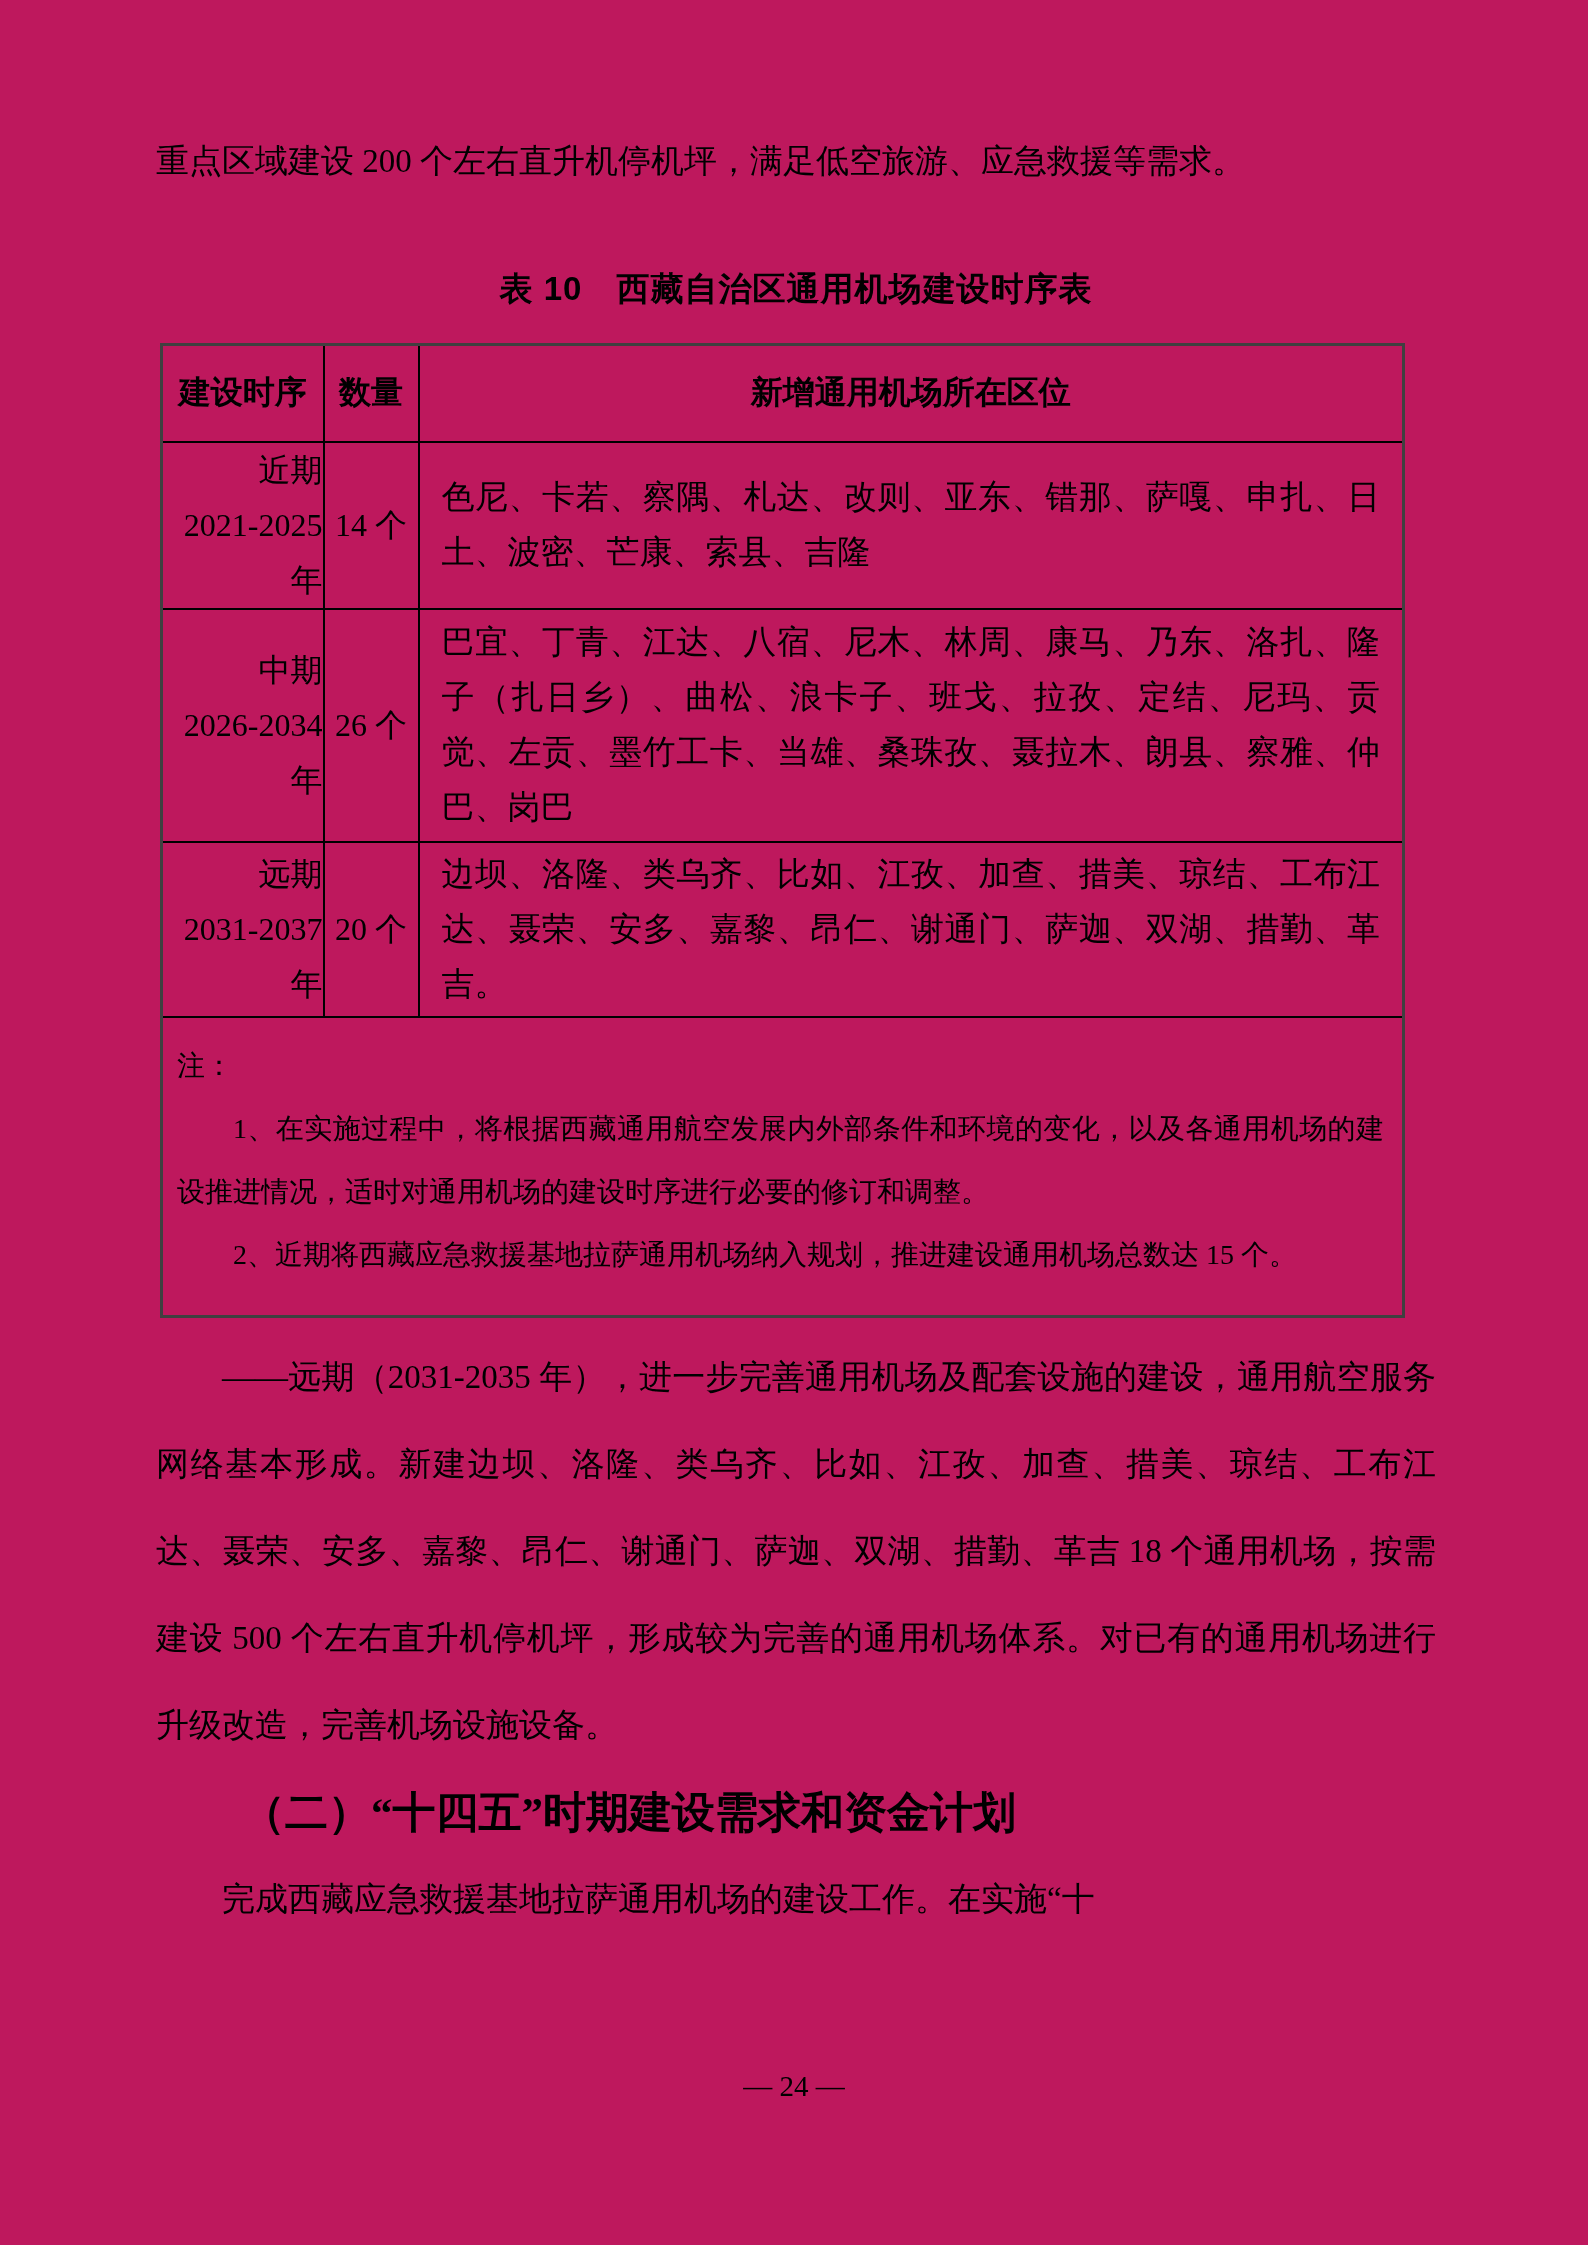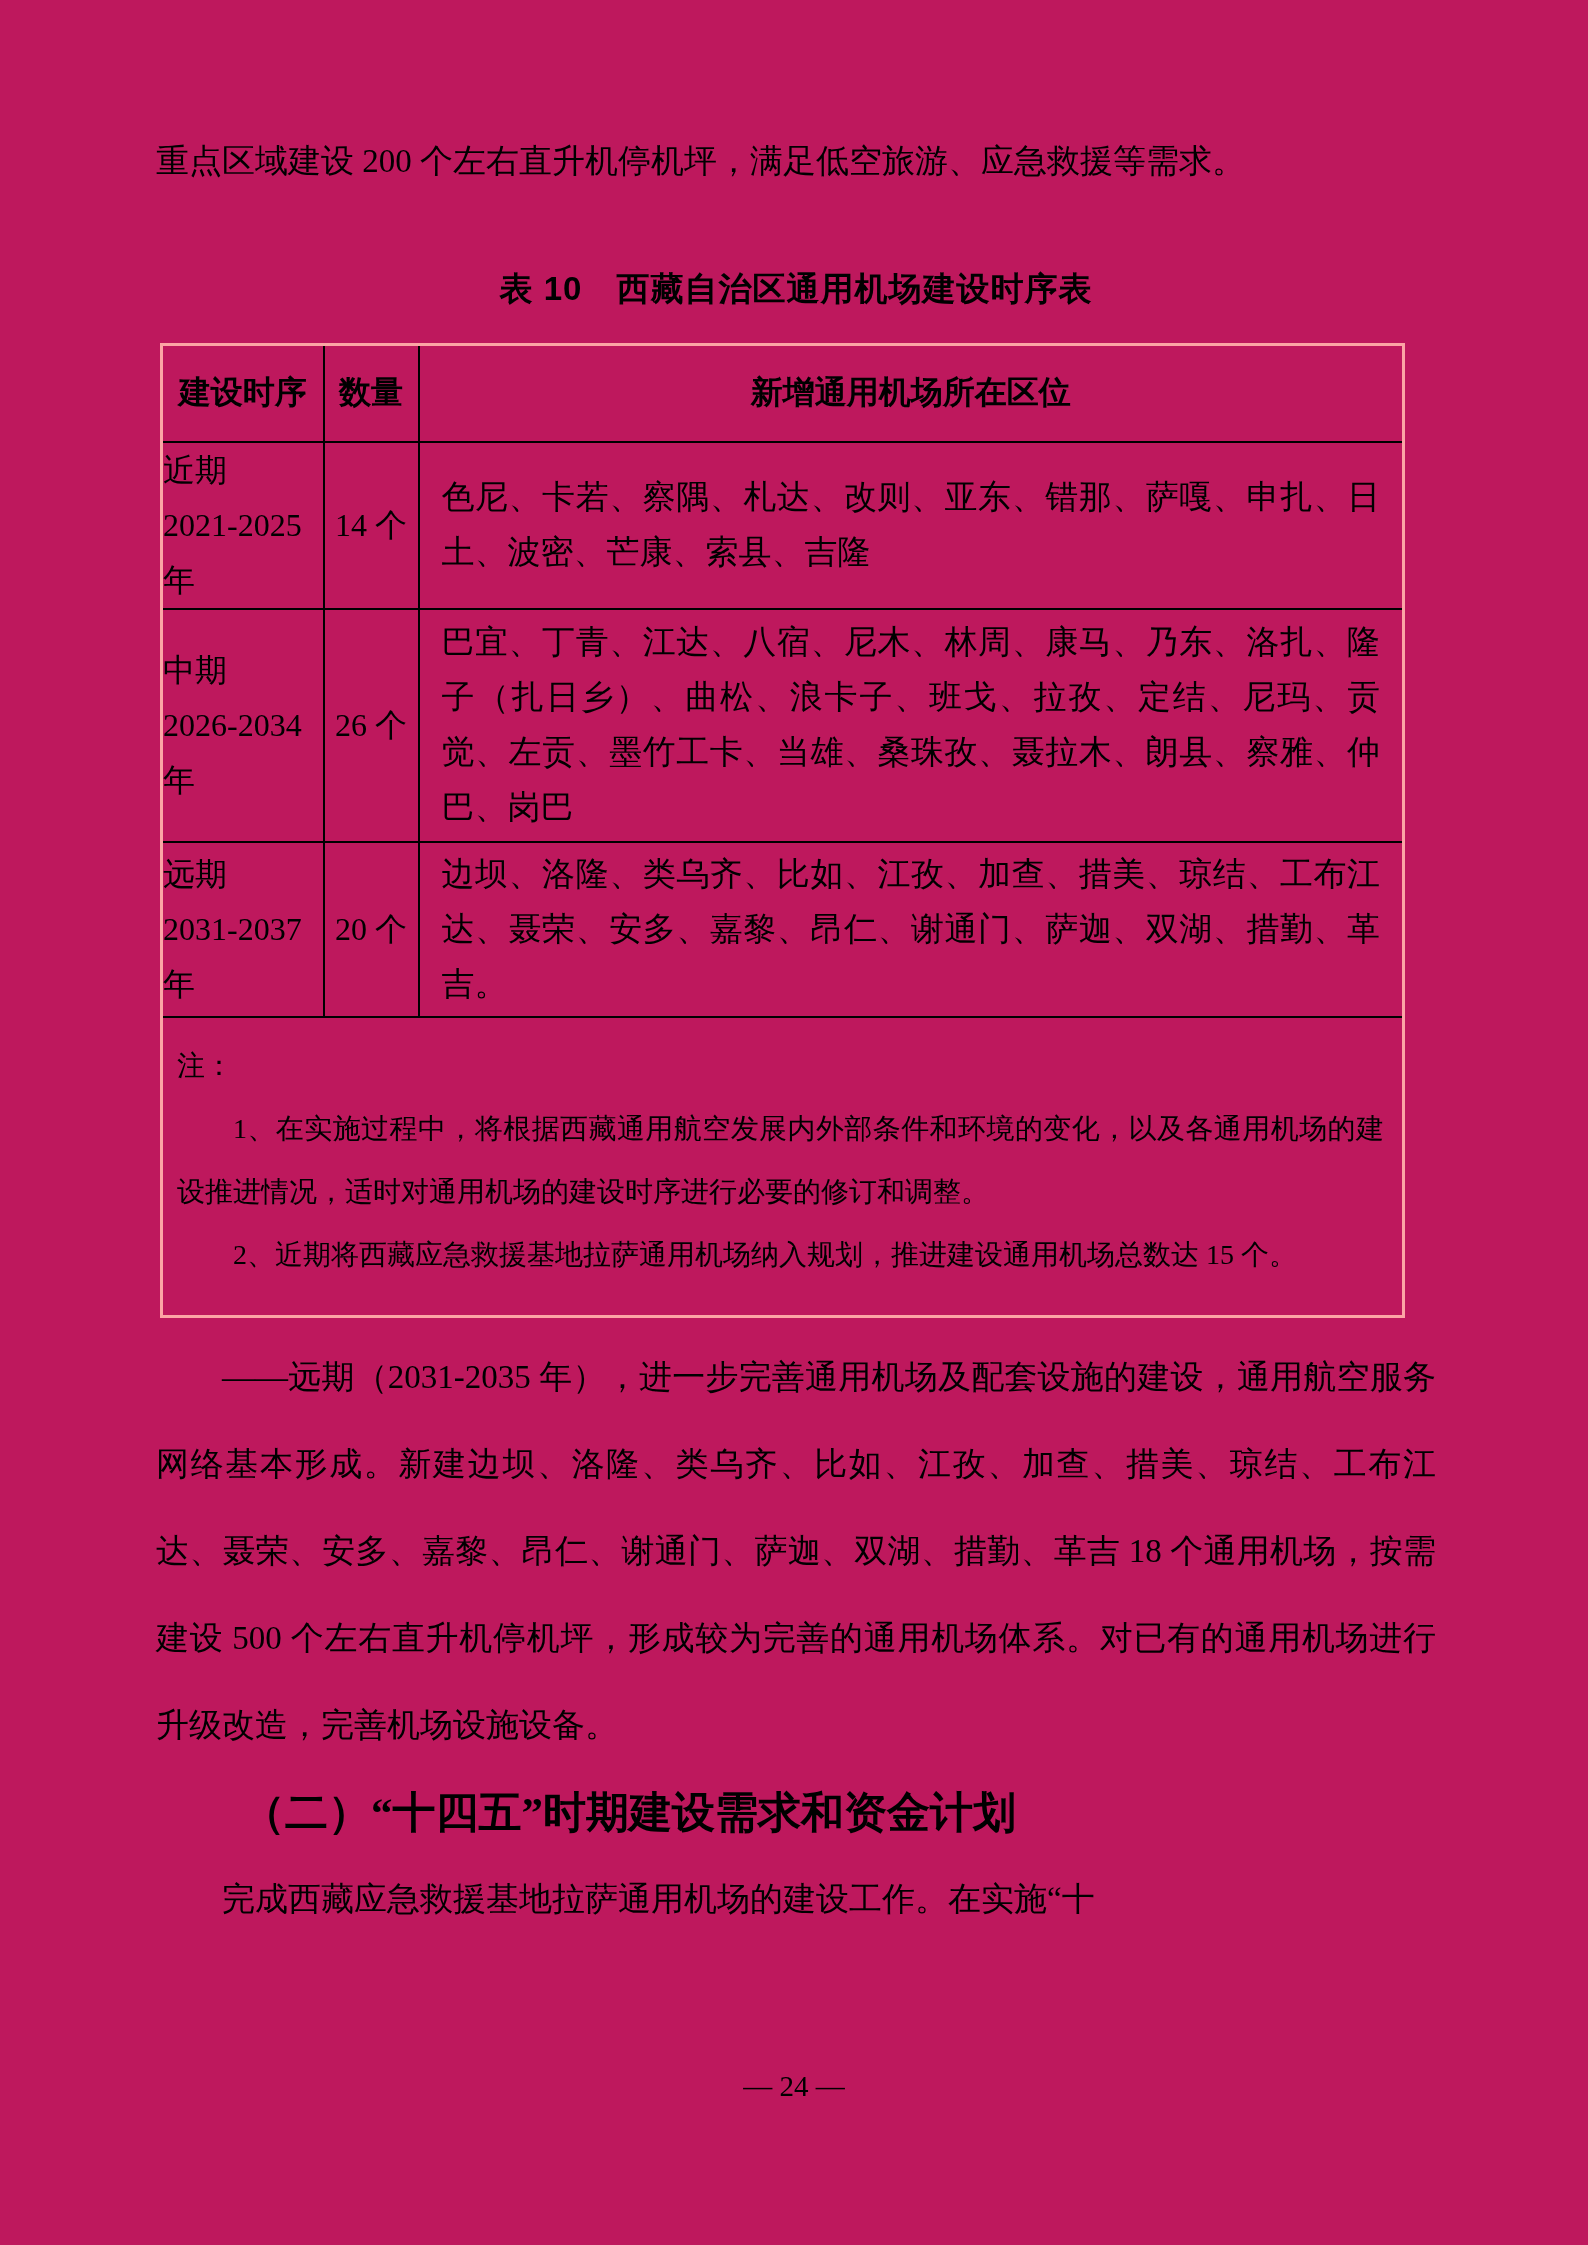--- a/index.html
+++ b/index.html
@@ -36,32 +36,32 @@
     width: 1245px;
     border-collapse: collapse;
     table-layout: fixed;
   }
   .seq-table col.c1 { width: 162px; }
   .seq-table col.c2 { width: 95px; }
   .seq-table th, .seq-table td {
     border: 2px solid #000;
     vertical-align: middle;
   }
-  .seq-table { border: 3px solid #fca5a5; }
+  .seq-table { border: 3px solid #404040; }
   .seq-table th {
     font-family: "Liberation Sans", "DejaVu Sans", sans-serif;
     font-weight: bold;
     font-size: 32px;
     height: 97px;
     text-align: center;
   }
   .cell-phase {
     font-size: 32px;
     line-height: 55px;
-    text-align: left;
+    text-align: right;
     white-space: pre-line;
   }
   .cell-count {
     font-size: 32px;
     text-align: center;
     line-height: 55px;
   }
   .cell-loc {
     font-size: 33px;
     line-height: 55px;

